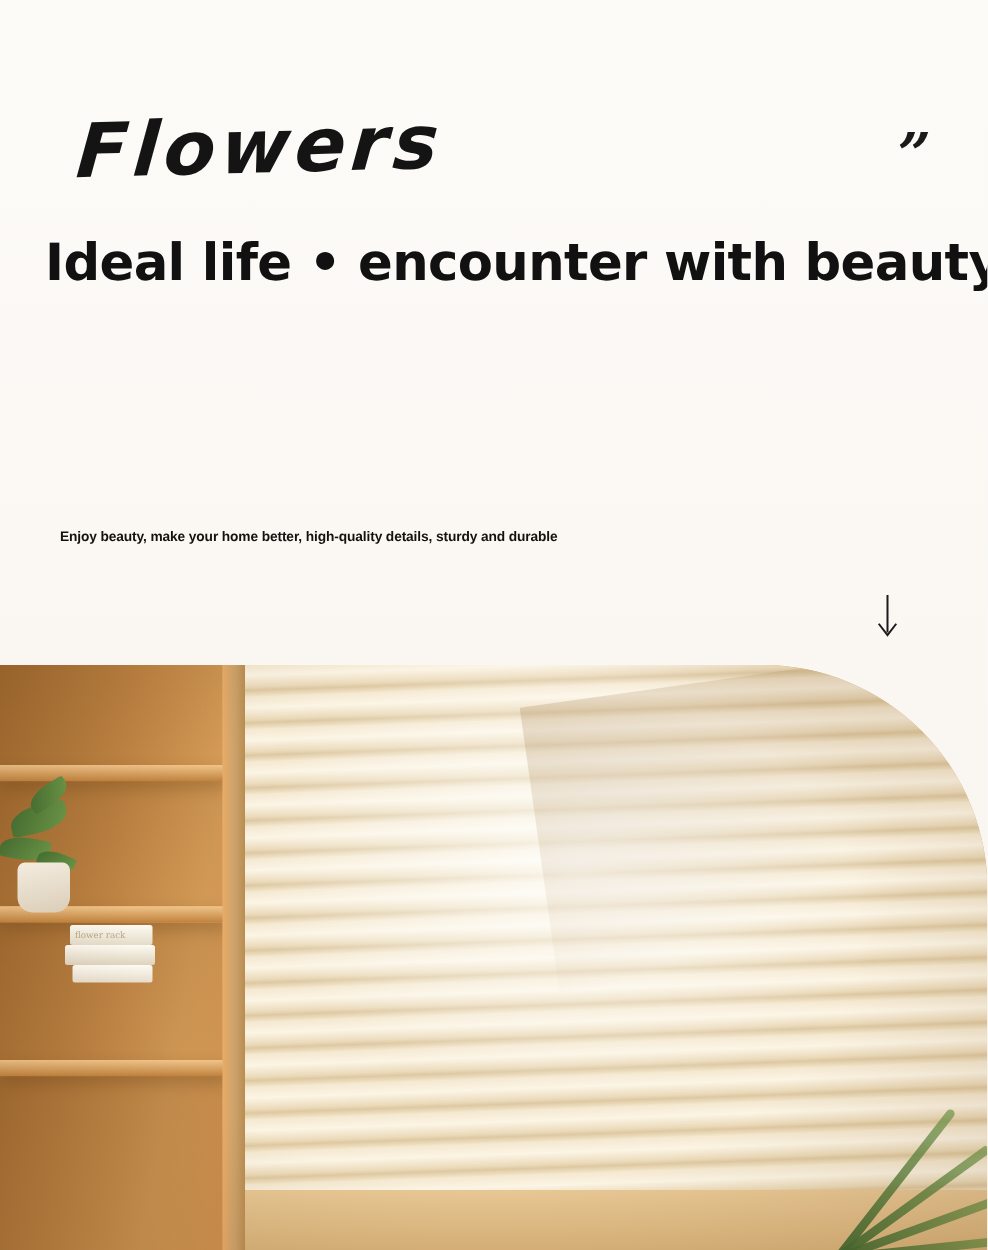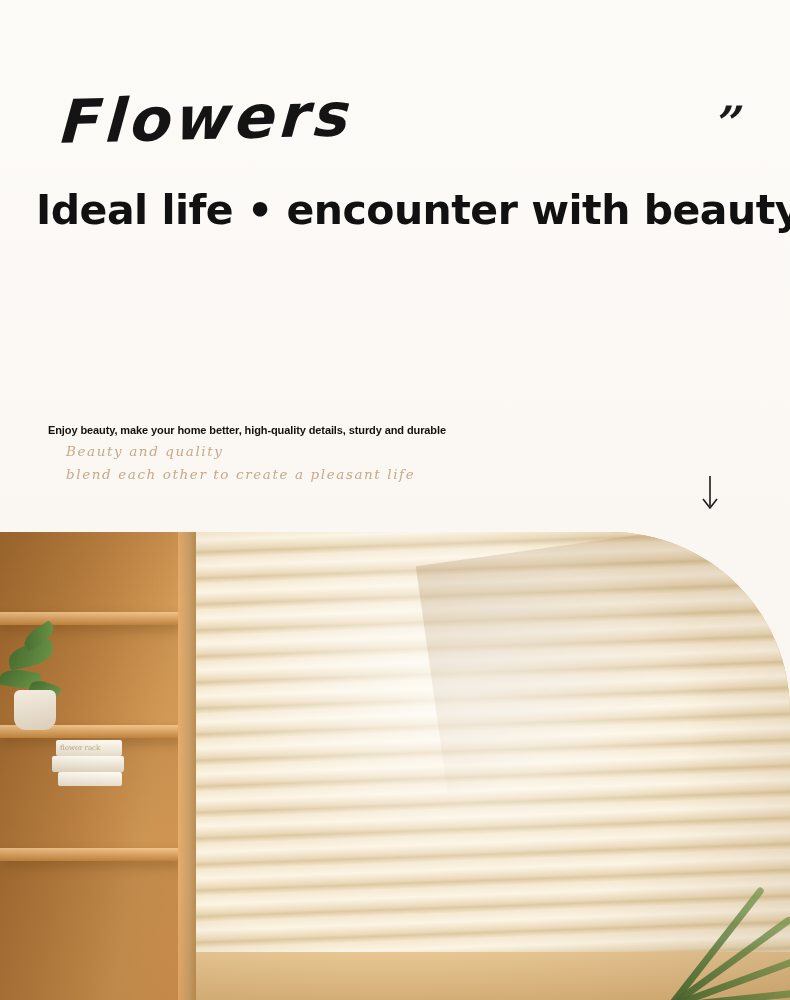--- a/index.html
+++ b/index.html
@@ -243,24 +243,20 @@
 
     <div class="script-title">Flowers</div>
 
     <div class="quote-mark">”</div>
 
     <div class="headline">Ideal life • encounter with beauty</div>
 
 
     <div class="subhead">Enjoy beauty, make your home better, high-quality details, sturdy and durable</div>
 
-    <div class="script-lines">
-      <div>Beauty and quality</div>
-      <div>blend each other to create a pleasant life</div>
-    </div>
 
     <svg class="arrow-down" viewBox="0 0 24 40">
       <line x1="12" y1="2" x2="12" y2="32" stroke="#1b1b1b" stroke-width="1.6"></line>
       <polyline points="5,25 12,34 19,25" fill="none" stroke="#1b1b1b" stroke-width="1.6"></polyline>
     </svg>
   </div>
 
   <div class="photo">
     <div class="photo-clip">
 

